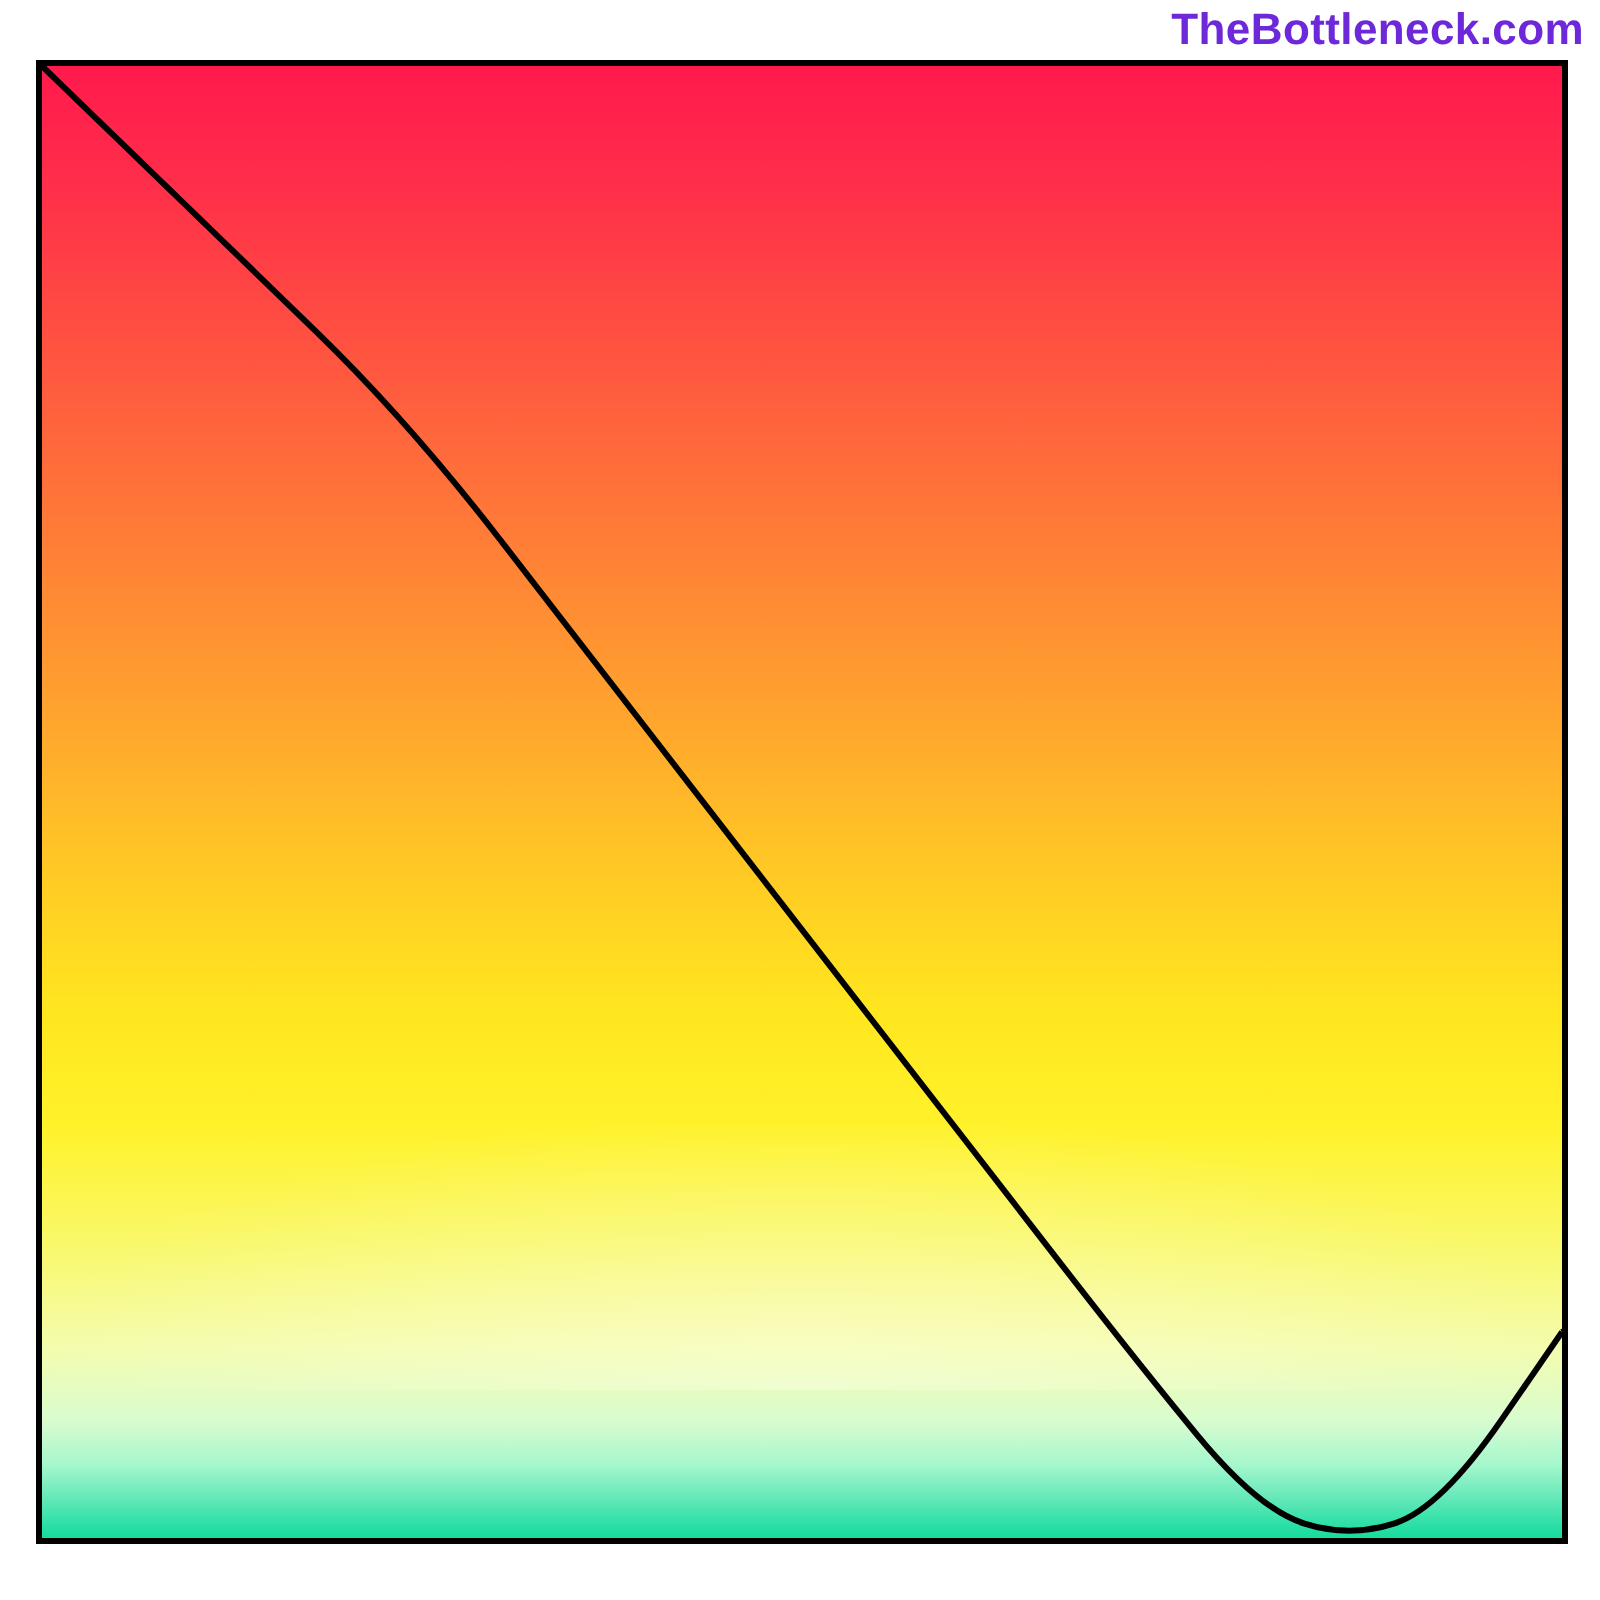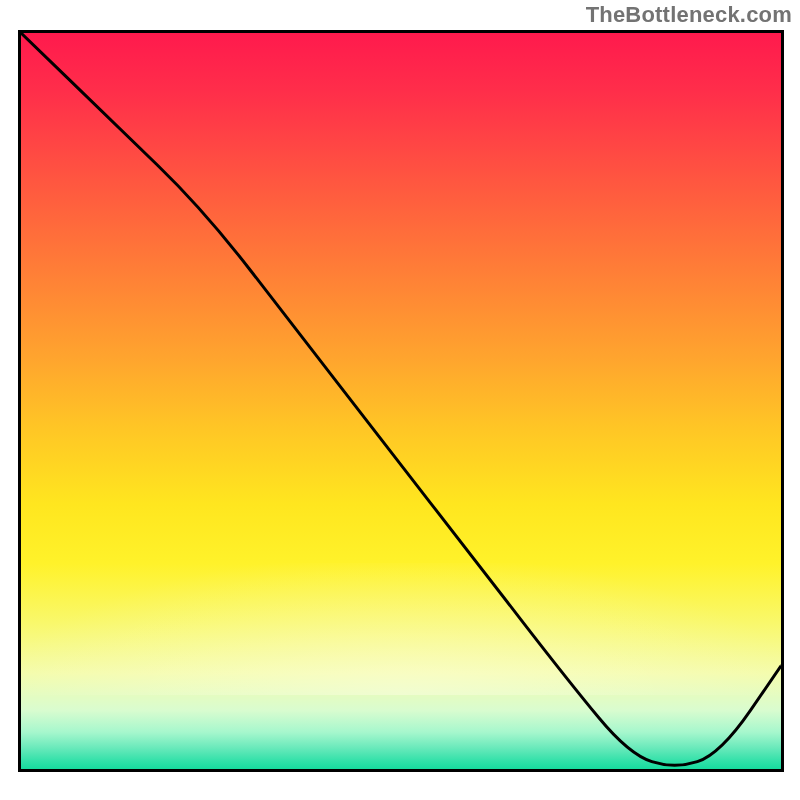--- a/index.html
+++ b/index.html
@@ -5,21 +5,21 @@
   * { margin: 0; padding: 0; box-sizing: border-box; }
   html, body { width: 800px; height: 800px; overflow: hidden; background: #fff; }
   .wrap { position: relative; width: 800px; height: 800px; }
   .attribution {
     position: absolute;
     top: 2px;
     right: 8px;
     font-family: Arial, Helvetica, sans-serif;
     font-size: 22px;
     font-weight: 600;
-    color: #737373;
+    color: #6d28d9;
     letter-spacing: 0.2px;
   }
   .plot-area {
     position: absolute;
     left: 18px;
     top: 30px;
     width: 766px;
     height: 742px;
     border: 3px solid #000;
     overflow: hidden;

